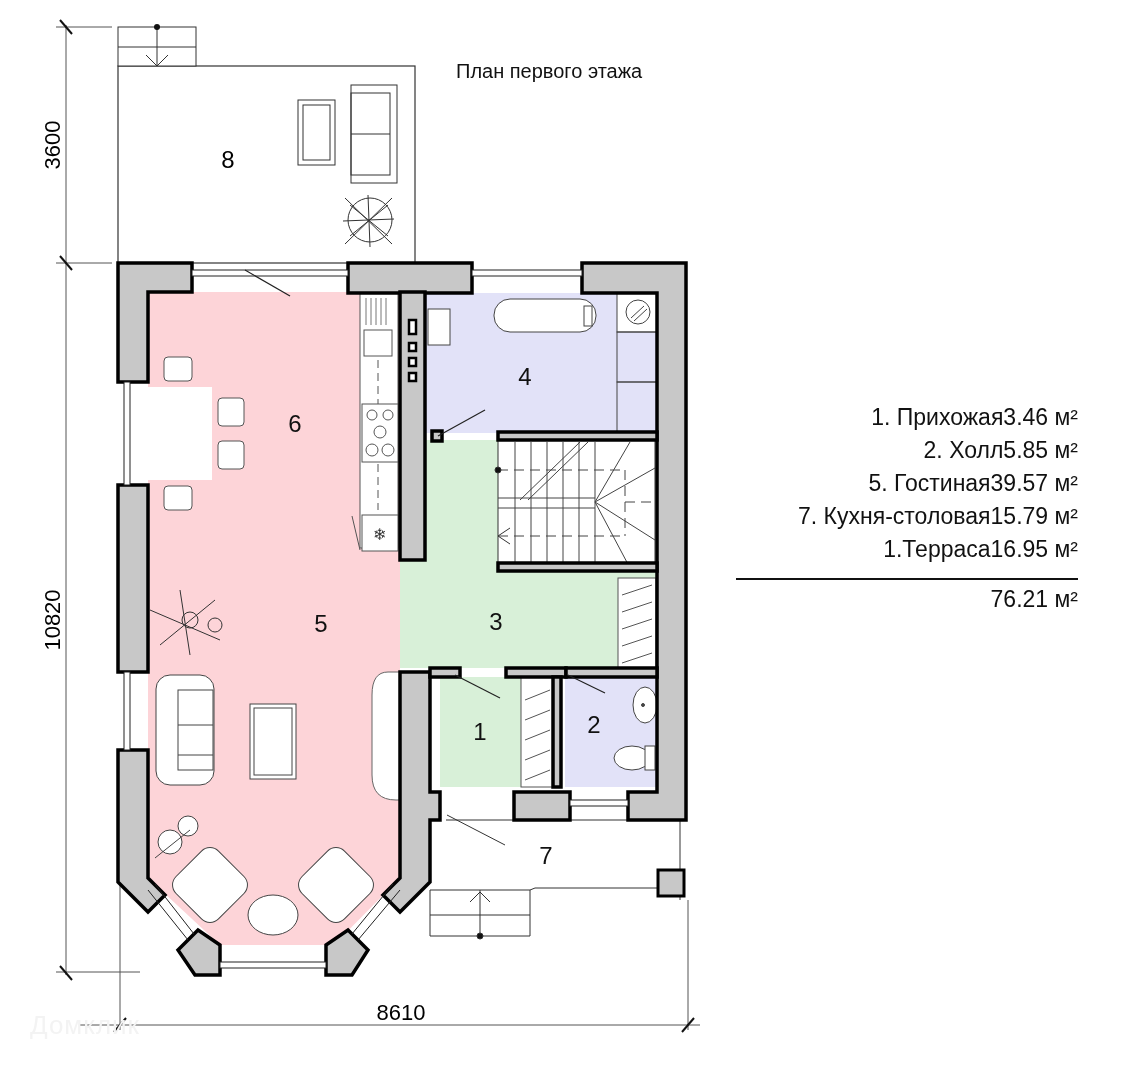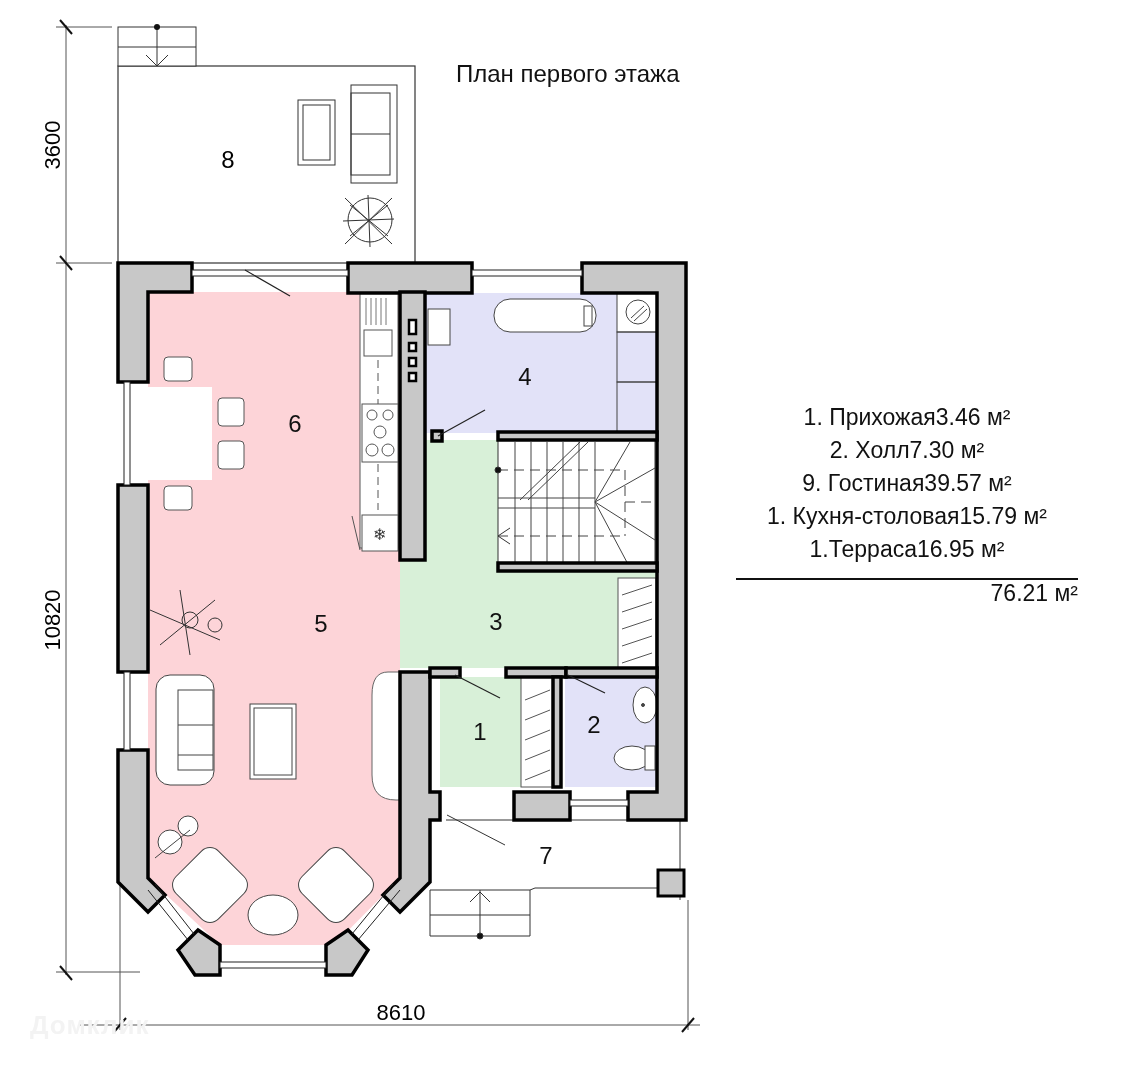--- a/index.html
+++ b/index.html
@@ -1,24 +1,24 @@
 <!DOCTYPE html>
 <html><head>
 <meta charset="utf-8">
 <style>
   html, body { margin: 0; padding: 0; background: #ffffff; }
   body { width: 1132px; height: 1080px; position: relative; overflow: hidden;
          font-family: "Liberation Sans", "DejaVu Sans", sans-serif; color: #111; }
   #plan { position: absolute; left: 0; top: 0; width: 1132px; height: 1080px; }
-  .title { position: absolute; left: 456px; top: 60px; font-size: 24px; color: #111; white-space: nowrap; }
+  .title { position: absolute; left: 456px; top: 60px; font-size: 20px; color: #111; white-space: nowrap; }
   .legend { position: absolute; left: 736px; top: 401px; width: 342px; }
-  .legend-row { display: flex; justify-content: center; font-size: 23px; height: 33px; line-height: 33px; white-space: nowrap; }
+  .legend-row { display: flex; justify-content: flex-end; font-size: 23px; height: 33px; line-height: 33px; white-space: nowrap; }
   .legend-rule { border-top: 2px solid #111; margin-top: 12px; }
-  .legend-total { text-align: right; font-size: 23px; }
-  .watermark { position: absolute; left: 30px; top: 1010px; font-size: 26px; color: #f3f3f3; font-weight: bold; letter-spacing: 1px; }
+  .legend-total { text-align: right; font-size: 23px; margin-top: 6px; }
+  .watermark { position: absolute; left: 30px; top: 1010px; font-size: 26px; color: #f3f3f3; font-weight: normal; letter-spacing: 1px; }
   .svgtext { font-family: "Liberation Sans", "DejaVu Sans", sans-serif; }
 </style>
 </head>
 <body>
 
 <svg id="plan" viewBox="0 0 1132 1080" xmlns="http://www.w3.org/2000/svg">
 
   <g stroke="#555" stroke-width="1" fill="none">
     <line x1="66" y1="25" x2="66" y2="975"></line>
     <line x1="56" y1="27" x2="112" y2="27"></line>
@@ -276,28 +276,28 @@
 
 <div class="title">План первого этажа</div>
 
 <div class="legend">
   <div class="legend-row">
     <span>1. Прихожая</span>
     <span>3.46 м²</span>
   </div>
   <div class="legend-row">
     <span>2. Холл</span>
-    <span>7.30 м²</span>
-  </div>
-  <div class="legend-row">
-    <span>9. Гостиная</span>
+    <span>5.85 м²</span>
+  </div>
+  <div class="legend-row">
+    <span>5. Гостиная</span>
     <span>39.57 м²</span>
   </div>
   <div class="legend-row">
-    <span>1. Кухня-столовая</span>
+    <span>7. Кухня-столовая</span>
     <span>15.79 м²</span>
   </div>
   <div class="legend-row">
     <span>1.Терраса</span>
     <span>16.95 м²</span>
   </div>
   <div class="legend-rule"></div>
   <div class="legend-total">76.21 м²</div>
 </div>
 

